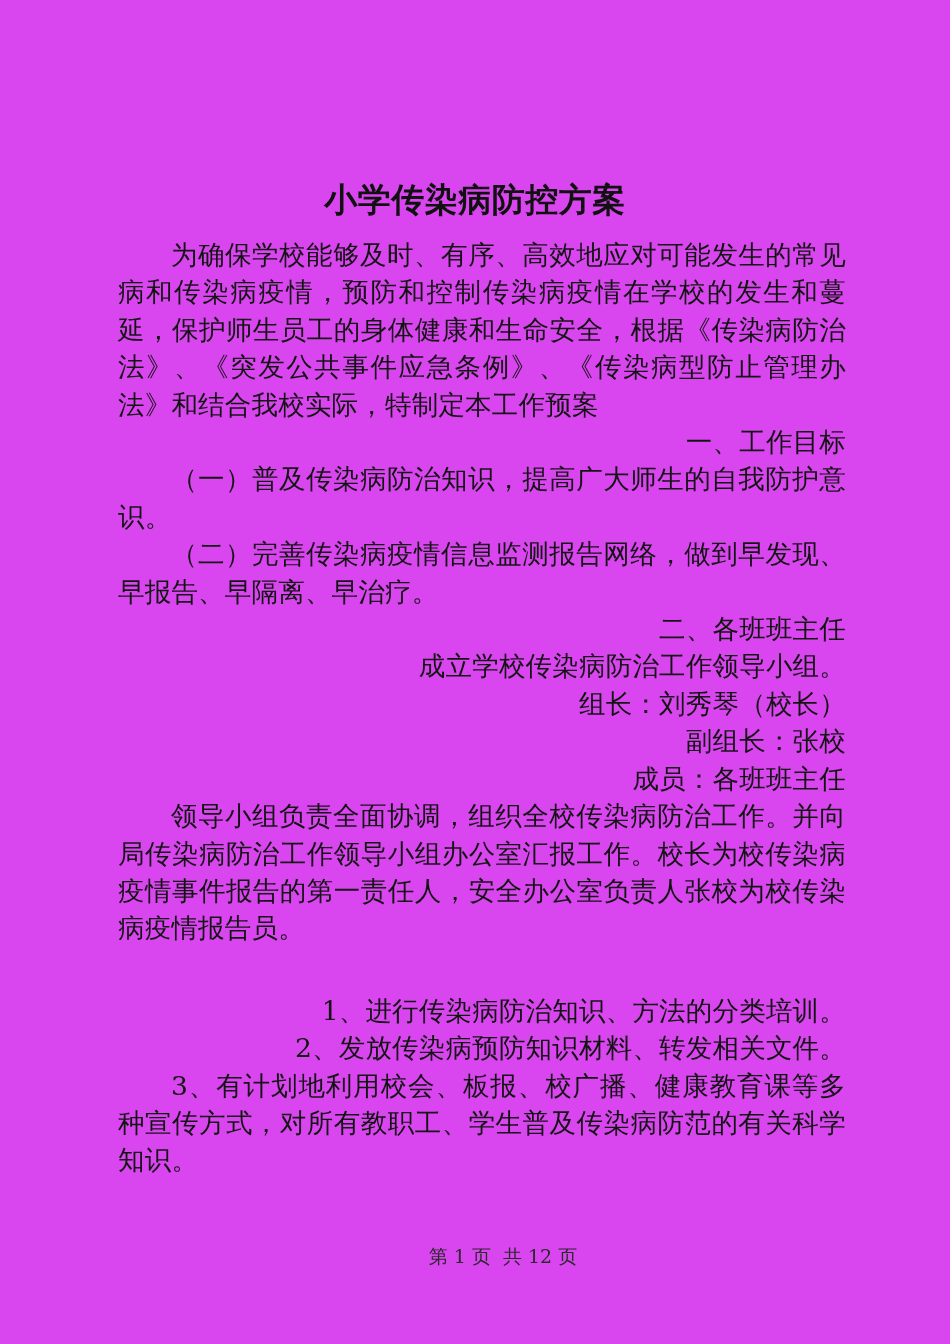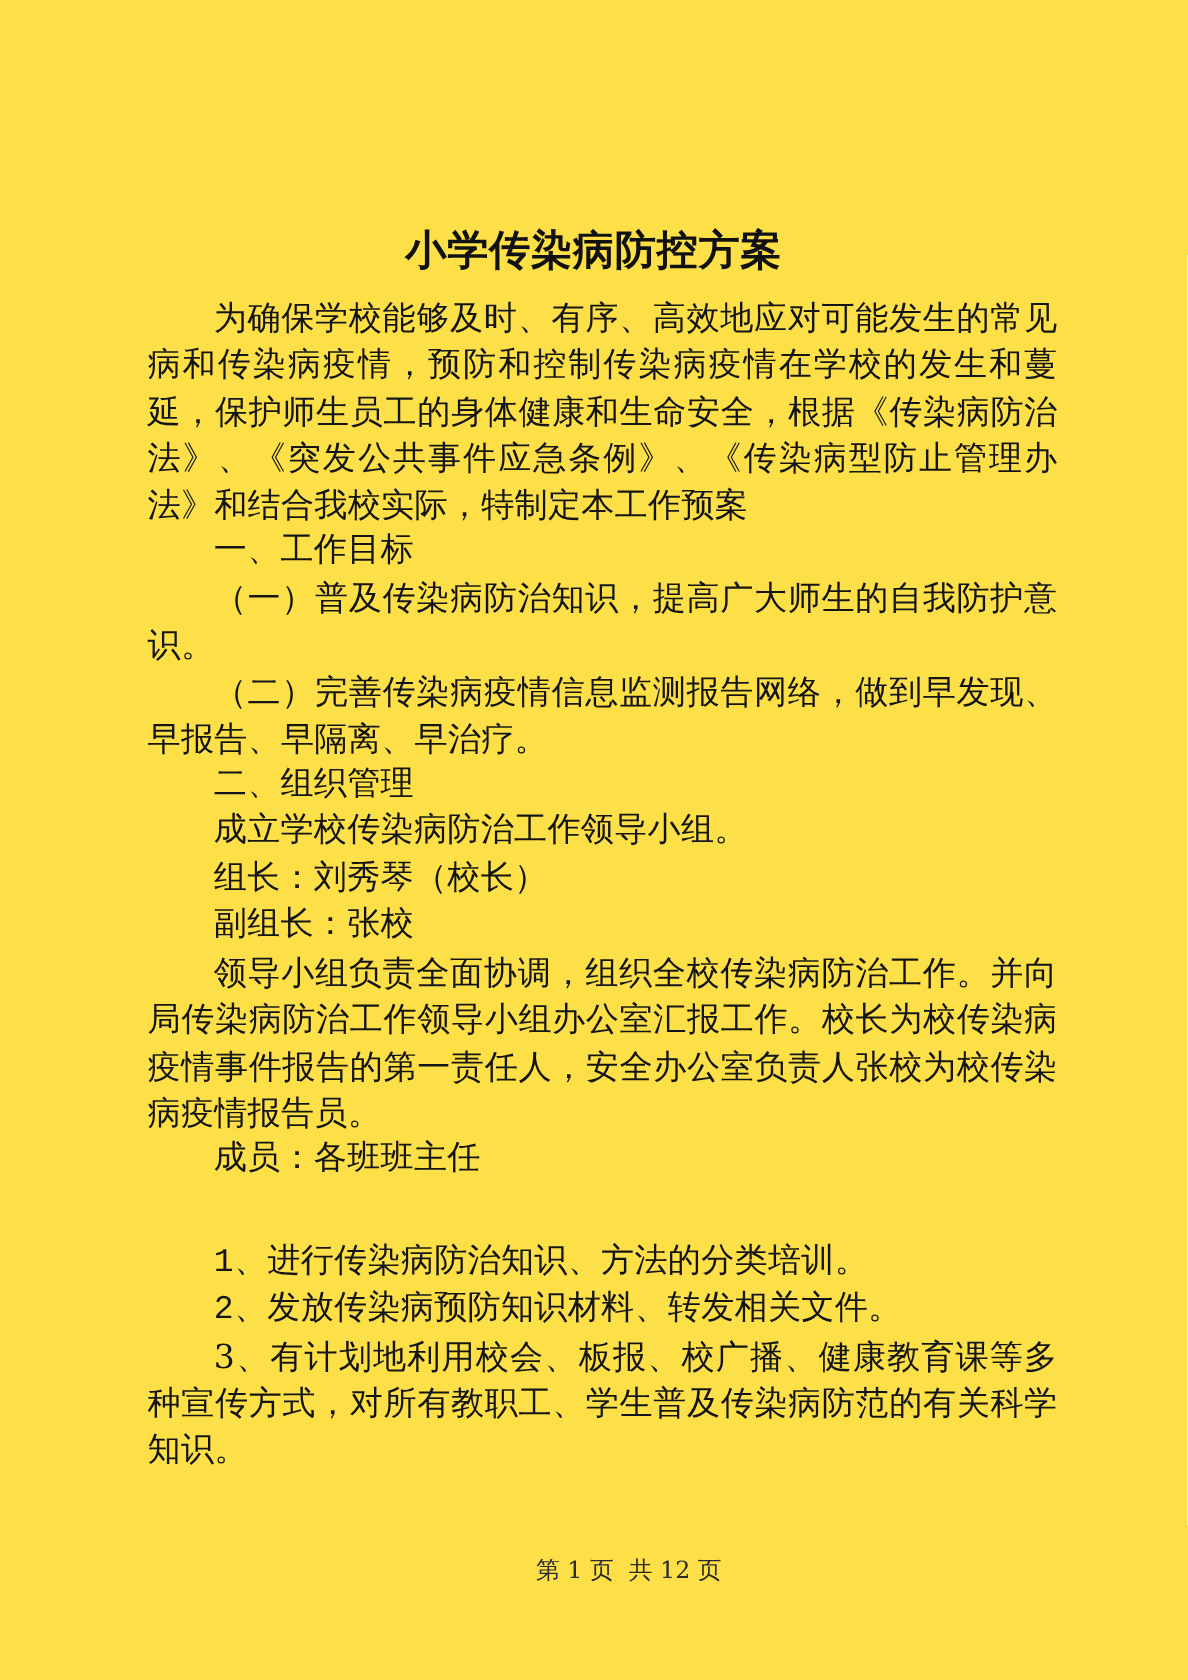--- a/index.html
+++ b/index.html
@@ -11,21 +11,21 @@
     width: 950px;
     height: 1344px;
     position: relative;
     font-family: "DejaVu Sans", sans-serif;
     overflow: hidden;
   }
 
   #page {
     position: absolute;
     inset: 0;
-    background: #fde047;
+    background: #d946ef;
   }
 
   
   .doc-title {
     position: absolute;
     left: 0;
     top: 178px;
     width: 950px;
     text-align: center;
     font-family: "DejaVu Serif", "Liberation Serif", serif;
@@ -52,22 +52,21 @@
 
   .para {
     margin: 0;
     text-align: justify;
     text-justify: inter-character;
     text-indent: 2em;
     word-break: break-all;
   }
   
   .para.nojustify {
-    text-align: left;
-    font-family: Liberation Mono, monospace;
+    text-align: right;
   }
   .para.spacer-before {
     margin-top: 45px;
   }
 
   
   .page-footer {
     position: absolute;
     left: 0;
     top: 1243px;
@@ -86,26 +85,26 @@
 
 <div id="page">
 
   <div class="doc-title">小学传染病防控方案</div>
 
   <div class="body-block" id="body-block">
       <p class="para">为确保学校能够及时、有序、高效地应对可能发生的常见病和传染病疫情，预防和控制传染病疫情在学校的发生和蔓延，保护师生员工的身体健康和生命安全，根据《传染病防治法》、《突发公共事件应急条例》、《传染病型防止管理办法》和结合我校实际，特制定本工作预案</p>
       <p class="para nojustify">一、工作目标</p>
       <p class="para">（一）普及传染病防治知识，提高广大师生的自我防护意识。</p>
       <p class="para">（二）完善传染病疫情信息监测报告网络，做到早发现、早报告、早隔离、早治疗。</p>
-      <p class="para nojustify">二、组织管理</p>
+      <p class="para nojustify">二、各班班主任</p>
       <p class="para nojustify">成立学校传染病防治工作领导小组。</p>
       <p class="para nojustify">组长：刘秀琴（校长）</p>
       <p class="para nojustify">副组长：张校</p>
+      <p class="para nojustify">成员：各班班主任</p>
       <p class="para">领导小组负责全面协调，组织全校传染病防治工作。并向局传染病防治工作领导小组办公室汇报工作。校长为校传染病疫情事件报告的第一责任人，安全办公室负责人张校为校传染病疫情报告员。</p>
-      <p class="para nojustify">成员：各班班主任</p>
       <p class="para nojustify spacer-before">1、进行传染病防治知识、方法的分类培训。</p>
       <p class="para nojustify">2、发放传染病预防知识材料、转发相关文件。</p>
       <p class="para">3、有计划地利用校会、板报、校广播、健康教育课等多种宣传方式，对所有教职工、学生普及传染病防范的有关科学知识。</p>
     </div>
 
   <div class="page-footer">第 1 页  共 12 页</div>
 
 </div>
 
 </body></html>

